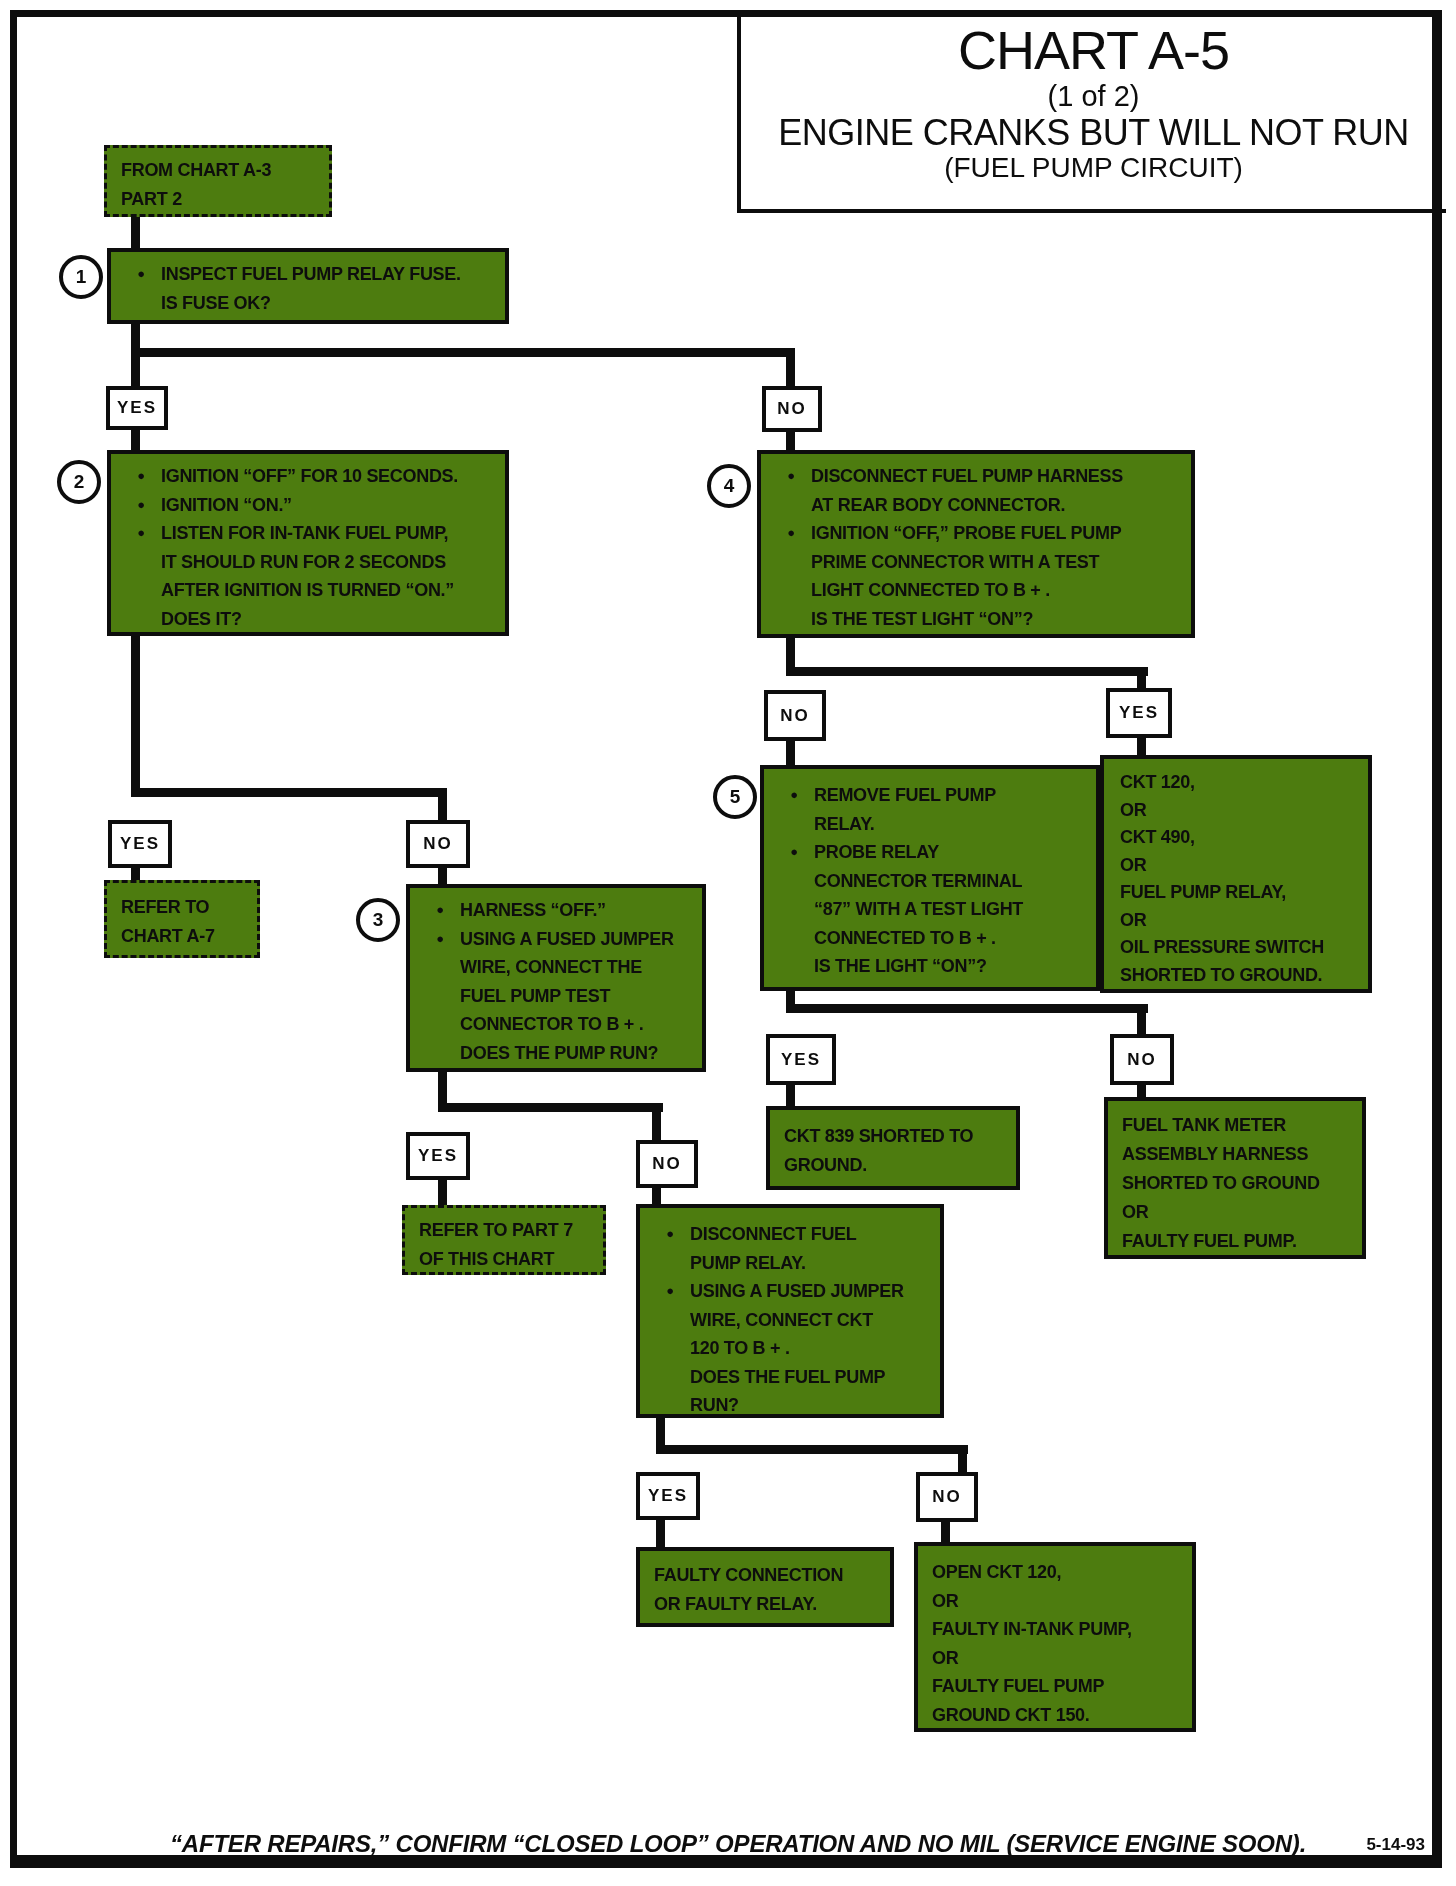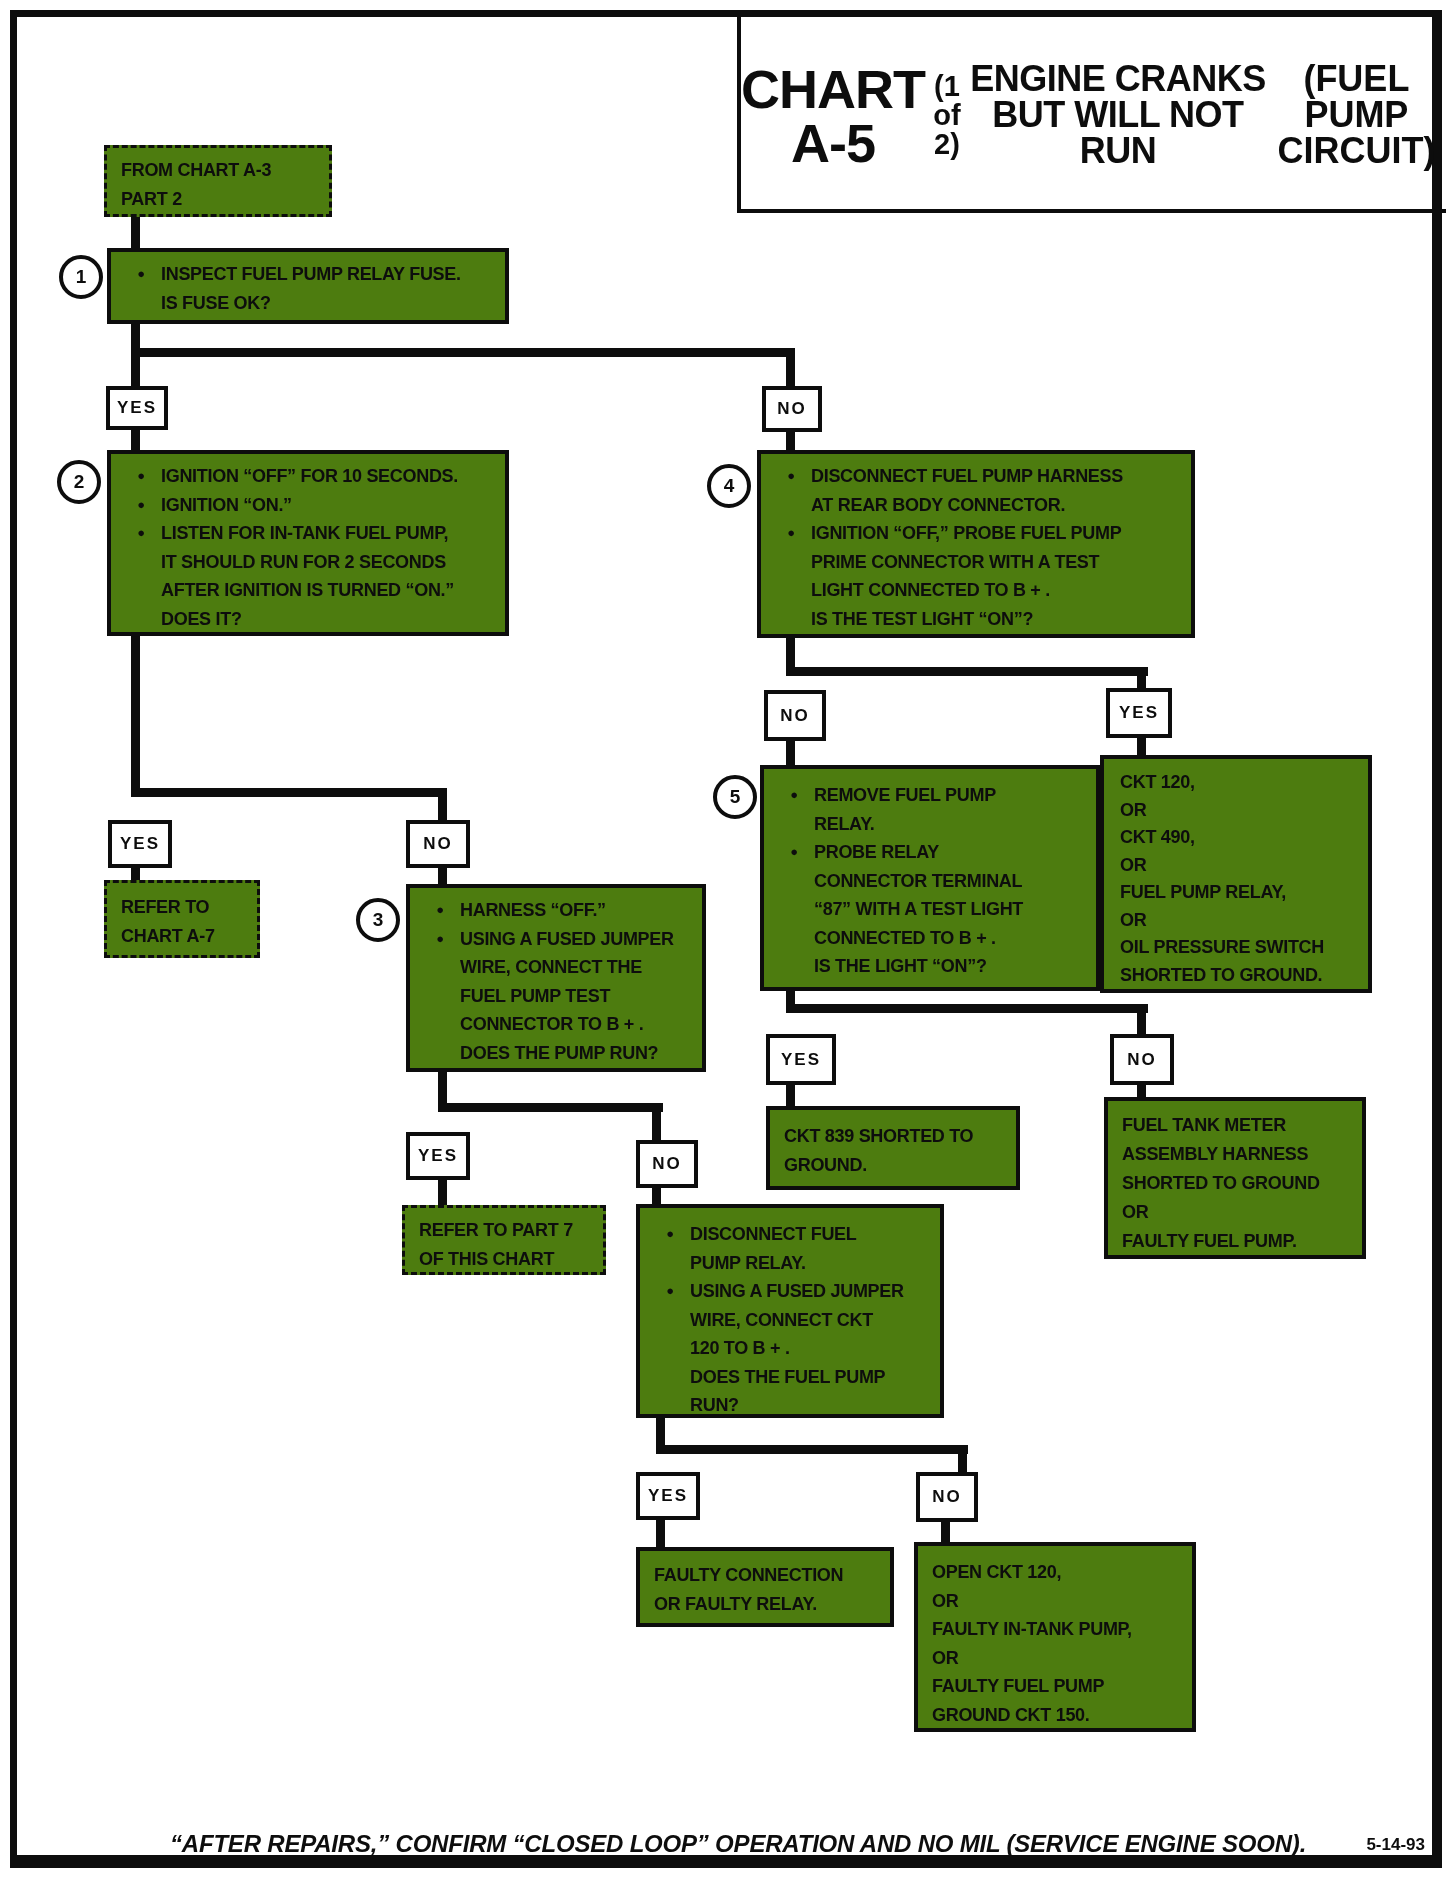--- a/index.html
+++ b/index.html
@@ -9,27 +9,27 @@
     -webkit-font-smoothing:antialiased;
   }
   .sheet{
     position:absolute;left:10px;top:10px;width:1432px;height:1858px;
     border:7px solid #0d0d0d;border-right-width:10px;border-bottom-width:13px;
     box-sizing:border-box;
   }
   .titlebox{
     position:absolute;left:737px;top:17px;width:709px;height:196px;
     border-left:4px solid #0d0d0d;border-bottom:4px solid #0d0d0d;
-    box-sizing:border-box;display:flex;align-items:center;
-    text-align:center;font-weight:bold;
+    box-sizing:border-box;display:flex;flex-direction:column;align-items:center;
+    text-align:center;font-weight:normal;
   }
   .t-chart{font-size:54px;letter-spacing:-1px;margin-top:6px;line-height:1.0;}
   .t-part{font-size:29px;margin-top:5px;line-height:1.0;}
   .t-head{font-size:36px;letter-spacing:-0.5px;margin-top:4px;line-height:1.0;}
-  .t-sub{font-size:36px;margin-top:3px;line-height:1.0;}
+  .t-sub{font-size:28px;margin-top:3px;line-height:1.0;}
   .v,.h{position:absolute;background:#0d0d0d;}
   .node{
     position:absolute;background:#4d7c0f;border:4px solid #0d0d0d;box-sizing:border-box;
     font-weight:bold;font-size:18px;letter-spacing:-0.3px;
   }
   .dashed{border:3px dashed #0d0d0d;}
   .plain{white-space:pre-line;line-height:28.5px;padding:10px 6px 4px 14px;}
   .bullets{padding:8px 6px 4px 10px;}
   .bi{display:flex;line-height:28.5px;}
   .bi .dot{flex:none;width:40px;text-align:center;font-size:13px;}

